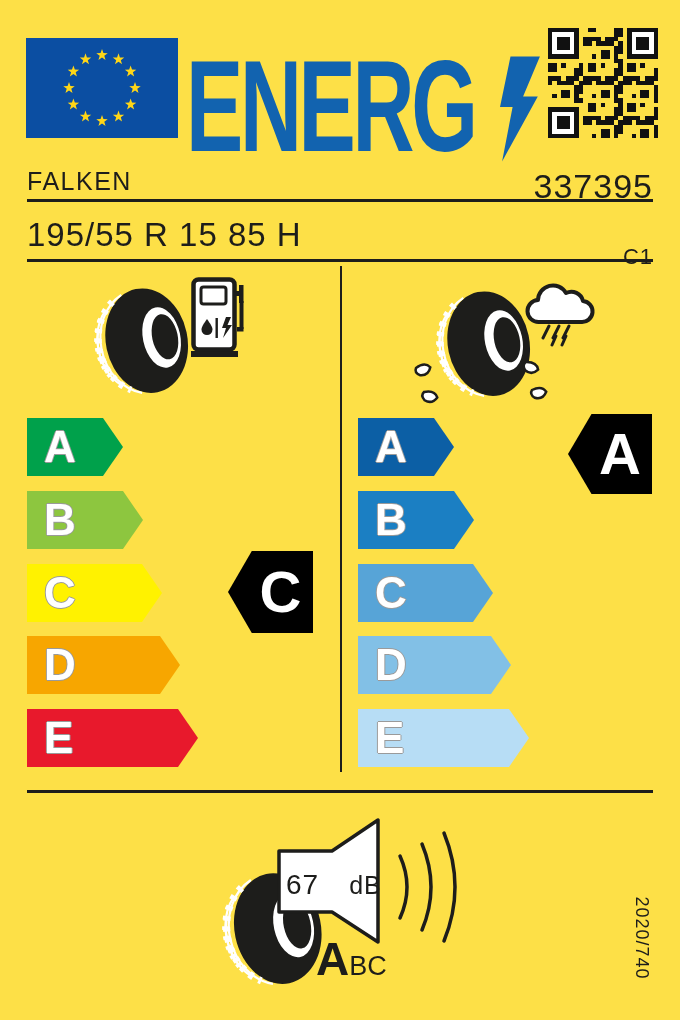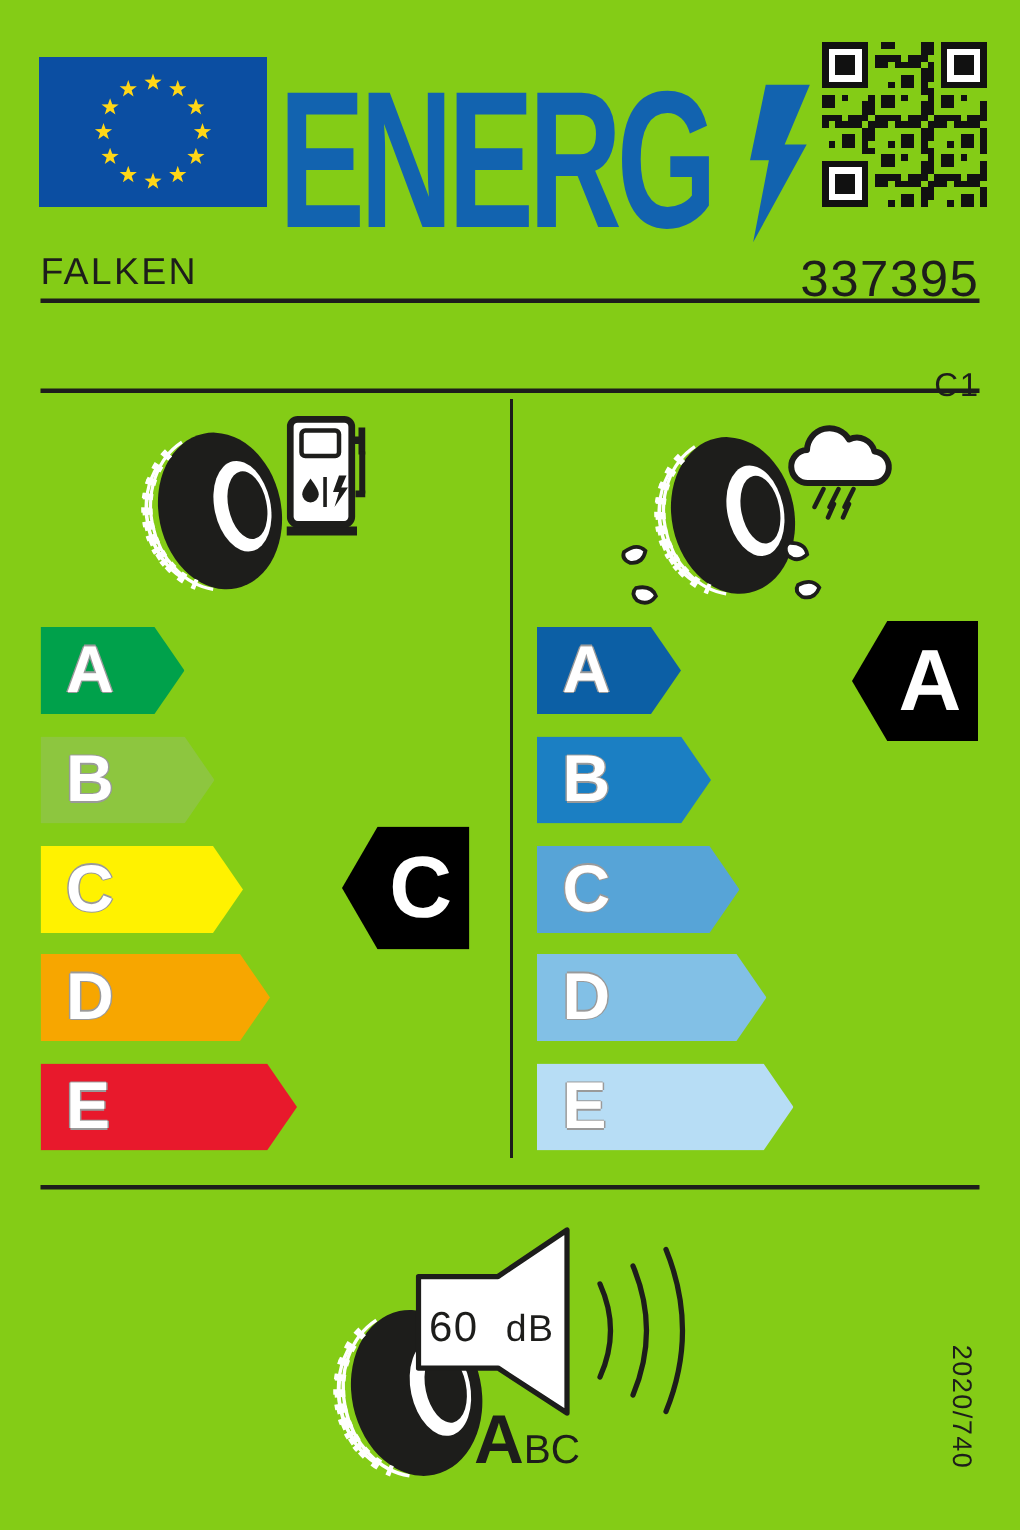--- a/index.html
+++ b/index.html
@@ -1,16 +1,16 @@
 <!DOCTYPE html>
 <html><head>
 <meta charset="utf-8">
 <style>
   html,body{margin:0;padding:0;background:#fff;}
-  .label{position:relative;width:680px;height:1020px;background:#84cc16;overflow:hidden;
+  .label{position:relative;width:680px;height:1020px;background:#fde047;overflow:hidden;
          font-family:"Liberation Sans",sans-serif;}
   .abs{position:absolute;}
   
   .flag{left:26px;top:38px;width:152px;height:100px;}
   .energ{left:186px;top:54px;font-size:130px;line-height:104px;font-weight:bold;
          letter-spacing:-5px;transform:scaleX(0.66);transform-origin:left top;white-space:nowrap;}
   .bolt{left:500px;top:56px;width:42px;height:106px;}
   .qr{left:548px;top:28px;width:110px;height:110px;}
   .brand{left:27px;top:167px;font-size:25px;letter-spacing:1.5px;}
   .prodid{right:27px;top:167px;font-size:34px;letter-spacing:1px;}
@@ -33,21 +33,21 @@
   
   .tire-fuel{left:94px;top:283px;width:102px;height:116px;}
   .pump{left:191px;top:277px;width:56px;height:82px;}
   .tire-wet{left:436px;top:286px;width:102px;height:116px;}
   .cloud{left:517px;top:276px;width:84px;height:74px;}
   .splash{left:408px;top:352px;width:160px;height:58px;}
   
   .tire-noise{left:222px;top:868px;width:108px;height:122px;}
   .speaker{left:277px;top:816px;width:105px;height:131px;}
   .db{left:286px;top:869px;font-size:28px;letter-spacing:1px;}
-  .db .unit{font-size:25px;margin-left:18px;}
+  .db .unit{font-size:25px;margin-left:30px;}
   .waves{left:394px;top:826px;width:76px;height:122px;}
   .abc{left:316px;top:934px;display:flex;align-items:baseline;}
   .abc .big{font-size:46px;font-weight:bold;line-height:50px;}
   .abc .rest{font-size:27px;line-height:50px;}
   .reg{left:641px;top:938px;transform:translate(-50%,-50%) rotate(90deg);font-size:18px;
        letter-spacing:1px;white-space:nowrap;}
   svg{display:block;}
 </style>
 </head>
 <body>
@@ -301,20 +301,21 @@
       <rect x="20" y="2" width="3" height="3"></rect>
       <rect x="0" y="18" width="7" height="7"></rect>
       <rect fill="#fff" x="1" y="19" width="5" height="5"></rect>
       <rect x="2" y="20" width="3" height="3"></rect>
     </svg>
 
   <div class="abs brand">FALKEN</div>
   <div class="abs prodid">337395</div>
   <div class="abs rule r1"></div>
 
+  <div class="abs sizetxt">195/55 R 15 85 H</div>
   <div class="abs classtxt">C1</div>
   <div class="abs rule r2"></div>
 
   <div class="abs vdivider"></div>
 
   <svg class="abs tire-fuel">
       <use href="#tire-sym" width="102" height="116"></use>
     </svg>
   <svg class="abs pump" viewBox="0 0 56 82">
     <rect x="0" y="74" width="47" height="6" fill="currentColor"></rect>
@@ -374,21 +375,21 @@
 
   <div class="abs rule r3"></div>
 
   <svg class="abs tire-noise">
       <use href="#tire-sym" width="108" height="122"></use>
     </svg>
   <svg class="abs speaker" viewBox="0 0 105 131">
     <path d="M2,35 H55 L101,4 V126 L55,96 H2 Z" fill="#fff" stroke="currentColor" stroke-width="3.5" stroke-linejoin="round"></path>
   </svg>
   <div class="abs db">
-    <span>60</span><span class="unit">dB</span>
+    <span>67</span><span class="unit">dB</span>
   </div>
   <svg class="abs waves" viewBox="0 0 76 122">
     <g fill="none" stroke="currentColor" stroke-width="3.5" stroke-linecap="round">
       <path d="M6,30 Q20,61 6,92"></path>
       <path d="M28,18 Q46,61 28,104"></path>
       <path d="M50,7 Q72,61 50,115"></path>
     </g>
   </svg>
   <div class="abs abc">
     <span class="big">A</span>

